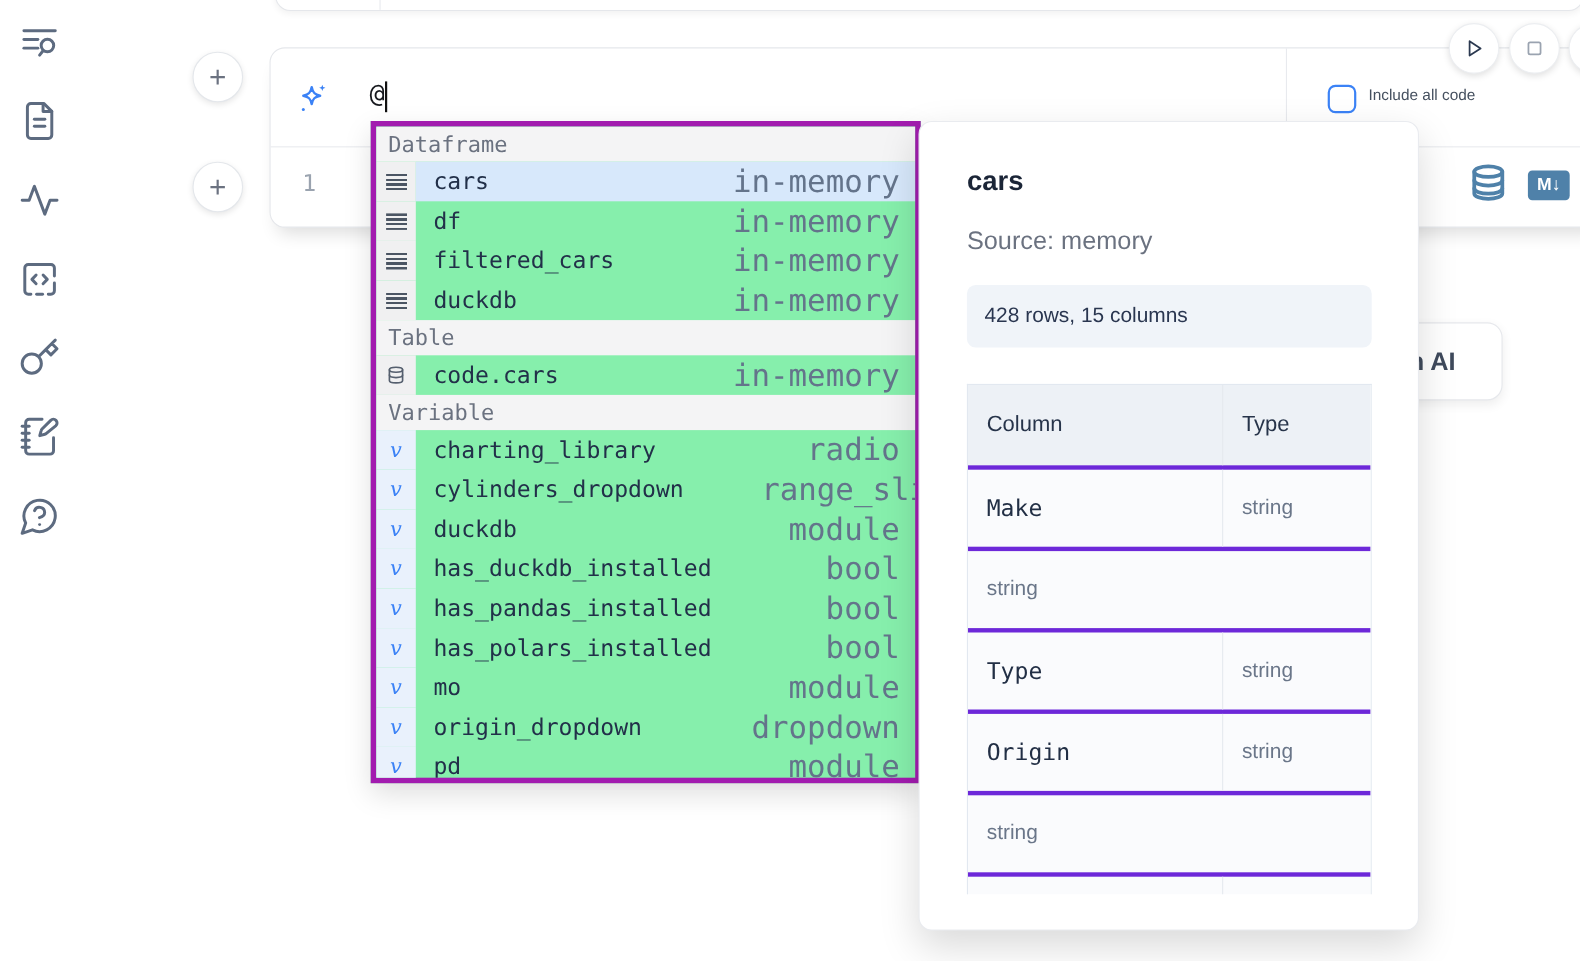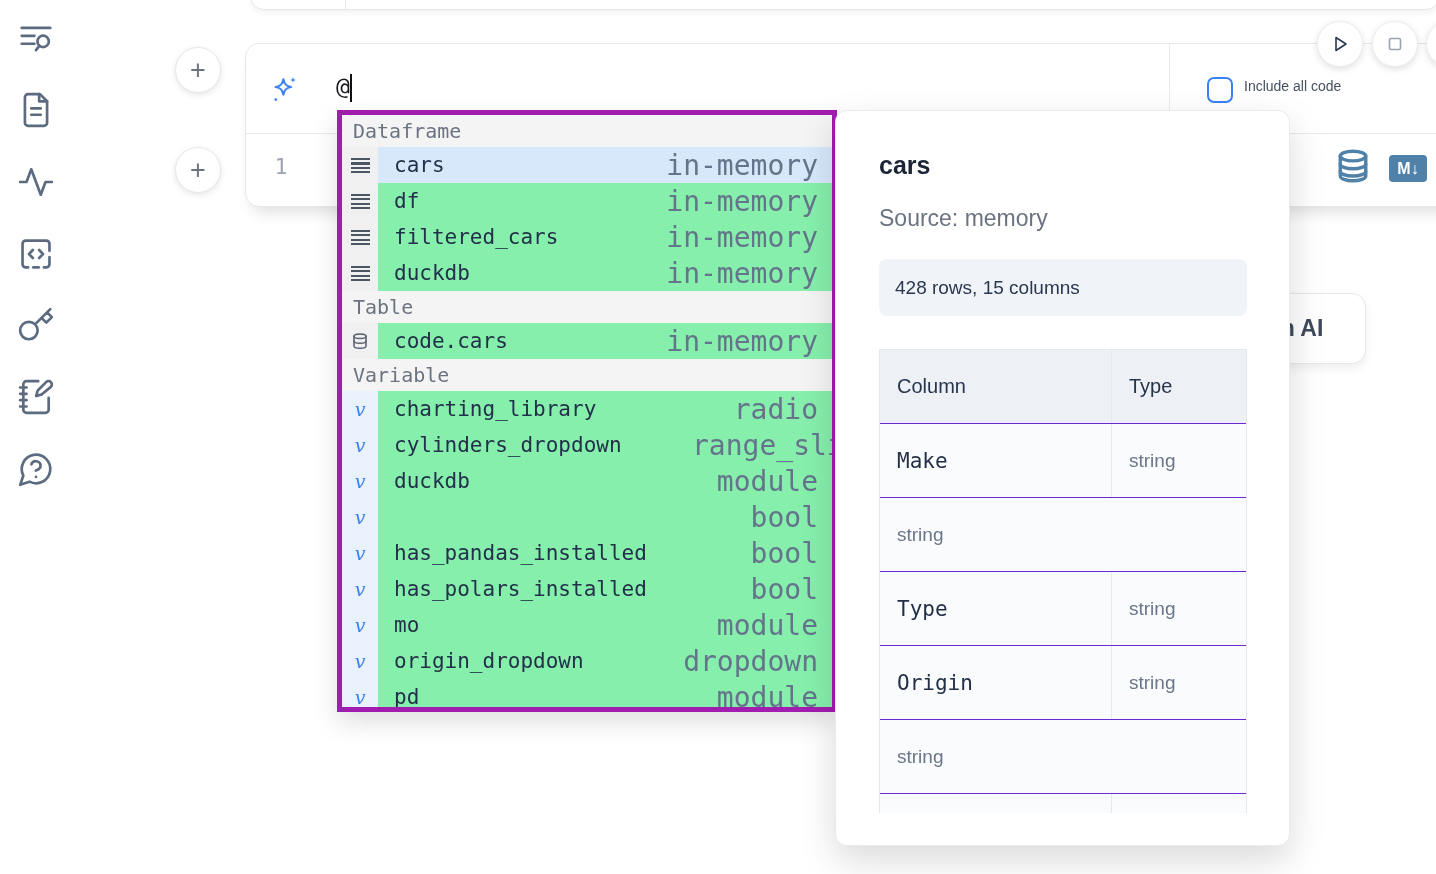--- a/index.html
+++ b/index.html
@@ -87,21 +87,21 @@
   
   .popup { position:absolute; left:835px; top:110px; width:455px; height:736px; background:#fff;
     border:1px solid #e9ebef; border-radius:12px; box-shadow:0 14px 36px rgba(0,0,0,.15); z-index:30; }
   .popup-title { position:absolute; left:43px; top:40px; font-size:25px; font-weight:bold; color:#1b2537; }
   .popup-source { position:absolute; left:43px; top:94px; font-size:23px; color:#6b7280; }
   .popup-pill { position:absolute; left:43px; top:148px; width:368px; height:57px; background:#f0f4f9;
     border-radius:8px; display:flex; align-items:center; padding-left:16px;
     font-size:19px; color:#2a3650; }
   .pv-table { position:absolute; left:43px; top:238px; width:368px; height:464px; overflow:hidden;
     border:1px solid #e2e8f0; border-bottom:none; }
-  .pv-row { display:flex; height:74px; background:#fafbfd; border-top:1px solid #6d28d9; }
+  .pv-row { display:flex; height:74px; background:#fafbfd; border-top:4px solid #6d28d9; }
   .pv-row:first-child { border-top:none; height:73px; background:#edf1f6;text-align:center; }
   .pv-c1 { width:232px; flex:0 0 232px; border-right:1px solid #e5e9ef;
     display:flex; align-items:center; padding-left:17px; }
   .pv-c2 { flex:1; display:flex; align-items:center; padding-left:17px; }
   .pv-head { font-size:20px; color:#27344a; }
   .pv-col { font-family:"DejaVu Sans Mono",monospace; font-size:21px; color:#222f45; }
   .pv-type { font-size:19px; color:#6a7689;text-align:right; }
 </style>
 </head>
 <body>
@@ -307,20 +307,21 @@
         <span class="ac-type">
           <span>module</span>
         </span>
       </div>
     </div>
     <div class="ac-item var">
       <div class="ac-gutter">
         <span class="var-glyph">v</span>
       </div>
       <div class="ac-content">
+        <span class="ac-name">has_duckdb_installed</span>
         <span class="ac-type">
           <span>bool</span>
         </span>
       </div>
     </div>
     <div class="ac-item var">
       <div class="ac-gutter">
         <span class="var-glyph">v</span>
       </div>
       <div class="ac-content">

